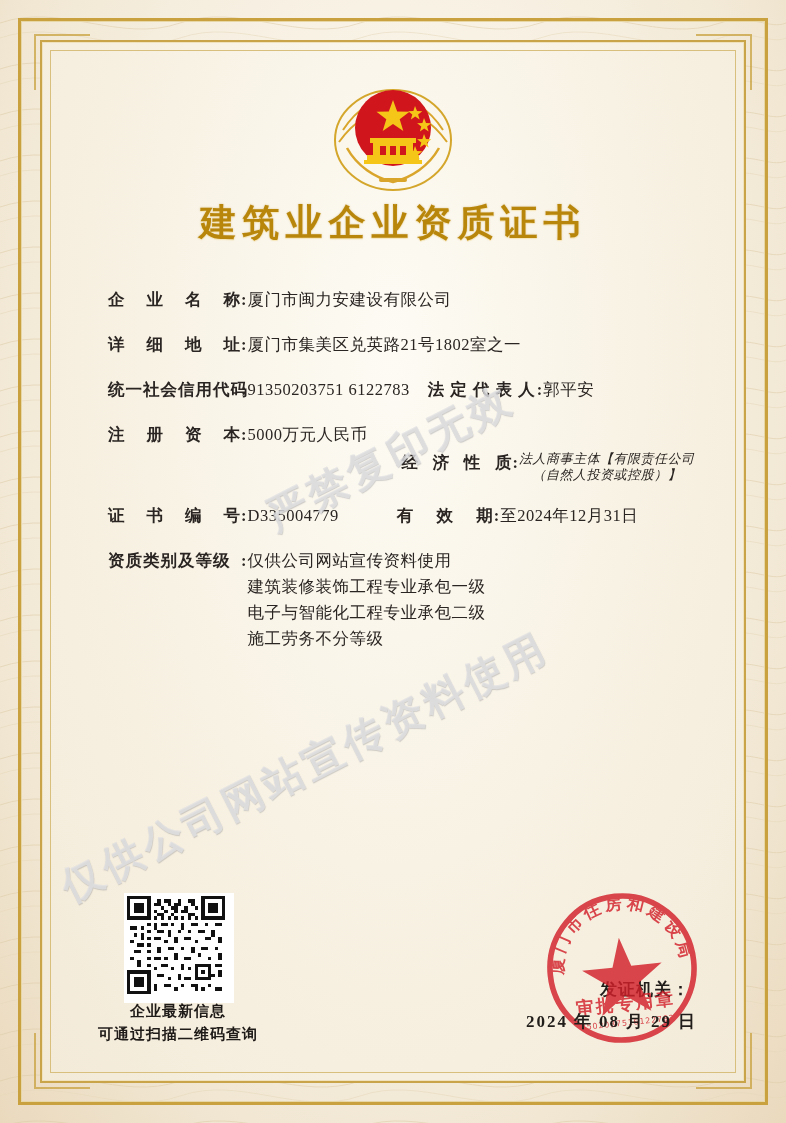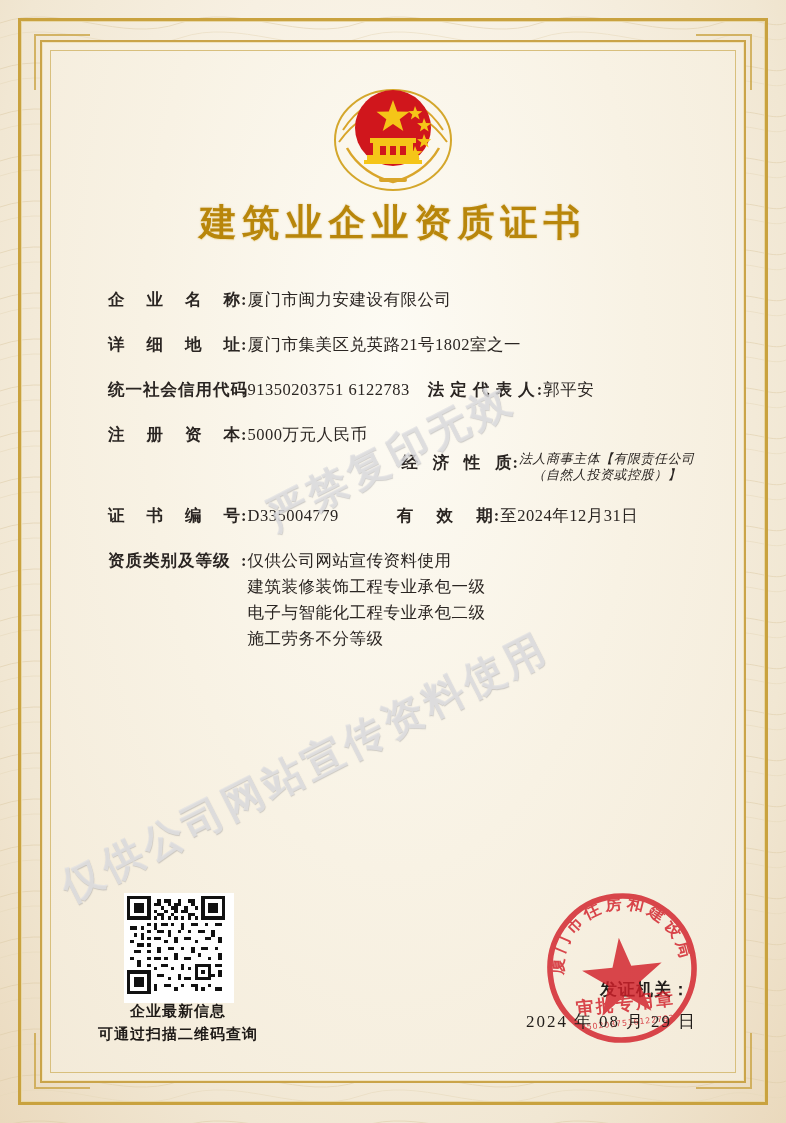--- a/index.html
+++ b/index.html
@@ -186,21 +186,21 @@
     color: #211d1a;
   }
   .issue-date {
     position: absolute;
     right: 86px;
     top: 1010px;
     font-size: 17px;
     letter-spacing: 2px;
     color: #211d1a;
   }
-  .issue-date span { margin: 8px 3px; }
+  .issue-date span { margin: 8px 3px; font-weight: bold; }
 
   
   .seal {
     position: absolute;
     right: 84px;
     top: 888px;
     width: 160px;
     height: 160px;
     opacity: .82;
     transform: rotate(-6deg);

